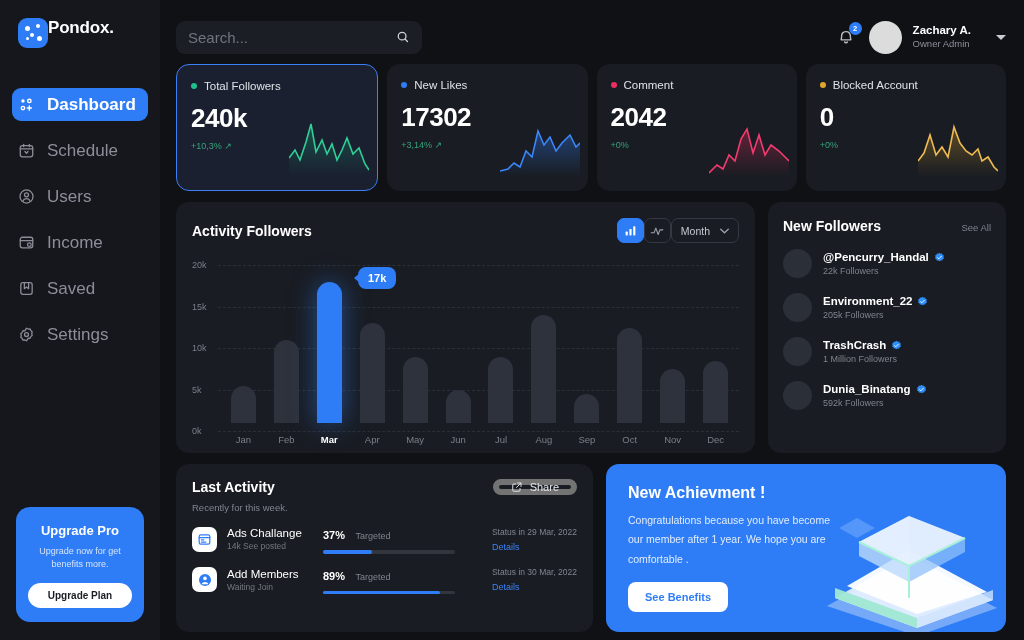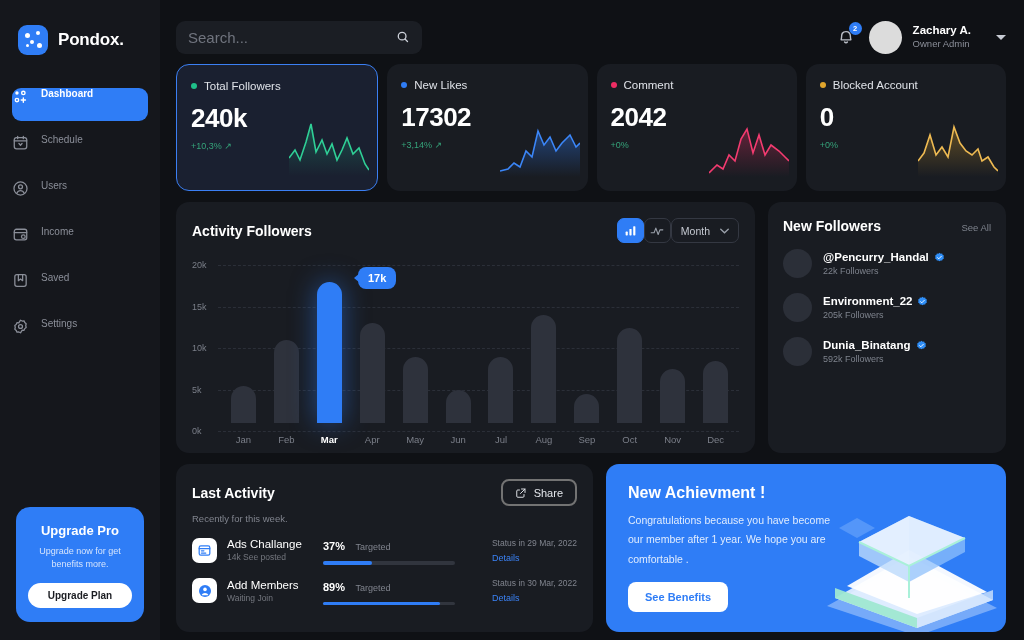--- a/index.html
+++ b/index.html
@@ -12,39 +12,39 @@
   .app { display: flex; width: 1024px; height: 640px; }
 
   
   .sidebar {
     width: 160px; height: 640px;
     background: #15171c;
     flex: 0 0 160px;
     position: relative;
     padding-top: 18px;
   }
-  .brand { display: flex; align-items: center; gap: 10px; padding: 0 0 0 18px; height: 44px; }
+  .brand { display: flex; align-items: flex-start; padding: 0 0 0 18px; height: 44px; }
   .brand-logo {
     width: 30px; height: 30px; border-radius: 9px;
     background: #2f7df6; position: relative; flex: 0 0 30px;
   }
   .brand-logo i { position: absolute; background: #fff; border-radius: 50%; }
   .brand-logo i:nth-child(1){ width:5px;height:5px; left:7px;  top:8px; }
   .brand-logo i:nth-child(2){ width:4px;height:4px; left:18px; top:6px; }
   .brand-logo i:nth-child(3){ width:4px;height:4px; left:12px; top:15px; }
   .brand-logo i:nth-child(4){ width:5px;height:5px; left:19px; top:18px; }
   .brand-logo i:nth-child(5){ width:3px;height:3px; left:8px;  top:19px; }
   .brand-name { color:#fff; font-size:17px; font-weight:bold; letter-spacing:-0.2px; }
 
   .nav { margin-top: 26px; }
   .nav-item {
-    display:flex; align-items:flex-start; gap:12px;
+    display:flex; align-items:center; gap:12px;
     height: 33px; margin: 0 12px 13px 12px;
-    padding-left: 0; border-radius: 9px;
-    color: #8b8f99; font-size: 10px; cursor: pointer;
+    padding-left: 6px; border-radius: 9px;
+    color: #8b8f99; font-size: 17px; cursor: pointer;
   }
   .nav-item.active { background:#2f7df6; color:#fff; font-weight:bold; }
   .nav-ico { width:17px; height:17px; flex:0 0 17px; display:block; }
 
   .upgrade {
     position:absolute; left:16px; bottom:18px;
     width:128px; background:#2f7df6; border-radius:14px;
     padding:16px 10px 14px; text-align:center;
   }
   .upgrade-title { color:#fff; font-size:13px; font-weight:bold; margin-bottom:7px; }
@@ -137,21 +137,21 @@
   .foll { display:flex; align-items:center; gap:11px; margin-top:15px; }
   .foll-av { width:29px;height:29px;border-radius:50%;background:#2b2f38; flex:0 0 29px; }
   .foll-name { color:#fff; font-size:11.5px; font-weight:bold; display:flex; align-items:center; gap:5px; }
   .verified { width:11px;height:11px;flex:0 0 11px; }
   .foll-sub { color:#7e838d; font-size:9px; margin-top:3px; }
 
   
   .row2 { display:flex; gap:13px; margin-top:11px; }
   .act-card { flex:1; background:#191c22; border-radius:13px; padding:15px 16px; }
   .share {
-    margin-left:auto; height:27px; border:2px solid #737373; border-radius:8px;
+    margin-left:auto; height:16px; border:6px solid #737373; border-radius:8px;
     display:flex;align-items:center;gap:7px;padding:0 12px; cursor:pointer;
     color:#e4e7ec; font-size:11px;
   }
   .act-sub { color:#80848e; font-size:9.5px; margin-top:7px; }
   .act-row { display:flex; align-items:center; margin-top:12px; }
   .act-ico { width:25px;height:25px;border-radius:7px;background:#fff; flex:0 0 25px;
              display:flex;align-items:center;justify-content:center; }
   .act-info { margin-left:10px; width:96px; }
   .act-name { color:#fff; font-size:11.5px; }
   .act-note { color:#74777f; font-size:8.5px; margin-top:2px; }
@@ -477,20 +477,33 @@
               <div class="foll-av"></div>
               <div>
                 <div class="foll-name">
                   <span>Environment_22</span>
                   <svg class="verified" viewBox="0 0 24 24">
                     <path d="M12 1.6l2.6 2 3.2-.3 1.1 3 2.8 1.6-1 3.1 1 3.1-2.8 1.6-1.1 3-3.2-.3-2.6 2-2.6-2-3.2.3-1.1-3-2.8-1.6 1-3.1-1-3.1 2.8-1.6 1.1-3 3.2.3z" fill="#2f8ef7"></path>
                     <path d="M7.8 12.3l2.6 2.6 5.6-5.6" fill="none" stroke="#fff" stroke-width="2" stroke-linecap="round" stroke-linejoin="round"></path>
                   </svg>
                 </div>
                 <div class="foll-sub">205k Followers</div>
+              </div>
+            </div>
+            <div class="foll">
+              <div class="foll-av"></div>
+              <div>
+                <div class="foll-name">
+                  <span>TrashCrash</span>
+                  <svg class="verified" viewBox="0 0 24 24">
+                    <path d="M12 1.6l2.6 2 3.2-.3 1.1 3 2.8 1.6-1 3.1 1 3.1-2.8 1.6-1.1 3-3.2-.3-2.6 2-2.6-2-3.2.3-1.1-3-2.8-1.6 1-3.1-1-3.1 2.8-1.6 1.1-3 3.2.3z" fill="#2f8ef7"></path>
+                    <path d="M7.8 12.3l2.6 2.6 5.6-5.6" fill="none" stroke="#fff" stroke-width="2" stroke-linecap="round" stroke-linejoin="round"></path>
+                  </svg>
+                </div>
+                <div class="foll-sub">1 Million Followers</div>
               </div>
             </div>
             <div class="foll">
               <div class="foll-av"></div>
               <div>
                 <div class="foll-name">
                   <span>Dunia_Binatang</span>
                   <svg class="verified" viewBox="0 0 24 24">
                     <path d="M12 1.6l2.6 2 3.2-.3 1.1 3 2.8 1.6-1 3.1 1 3.1-2.8 1.6-1.1 3-3.2-.3-2.6 2-2.6-2-3.2.3-1.1-3-2.8-1.6 1-3.1-1-3.1 2.8-1.6 1.1-3 3.2.3z" fill="#2f8ef7"></path>
                     <path d="M7.8 12.3l2.6 2.6 5.6-5.6" fill="none" stroke="#fff" stroke-width="2" stroke-linecap="round" stroke-linejoin="round"></path>

